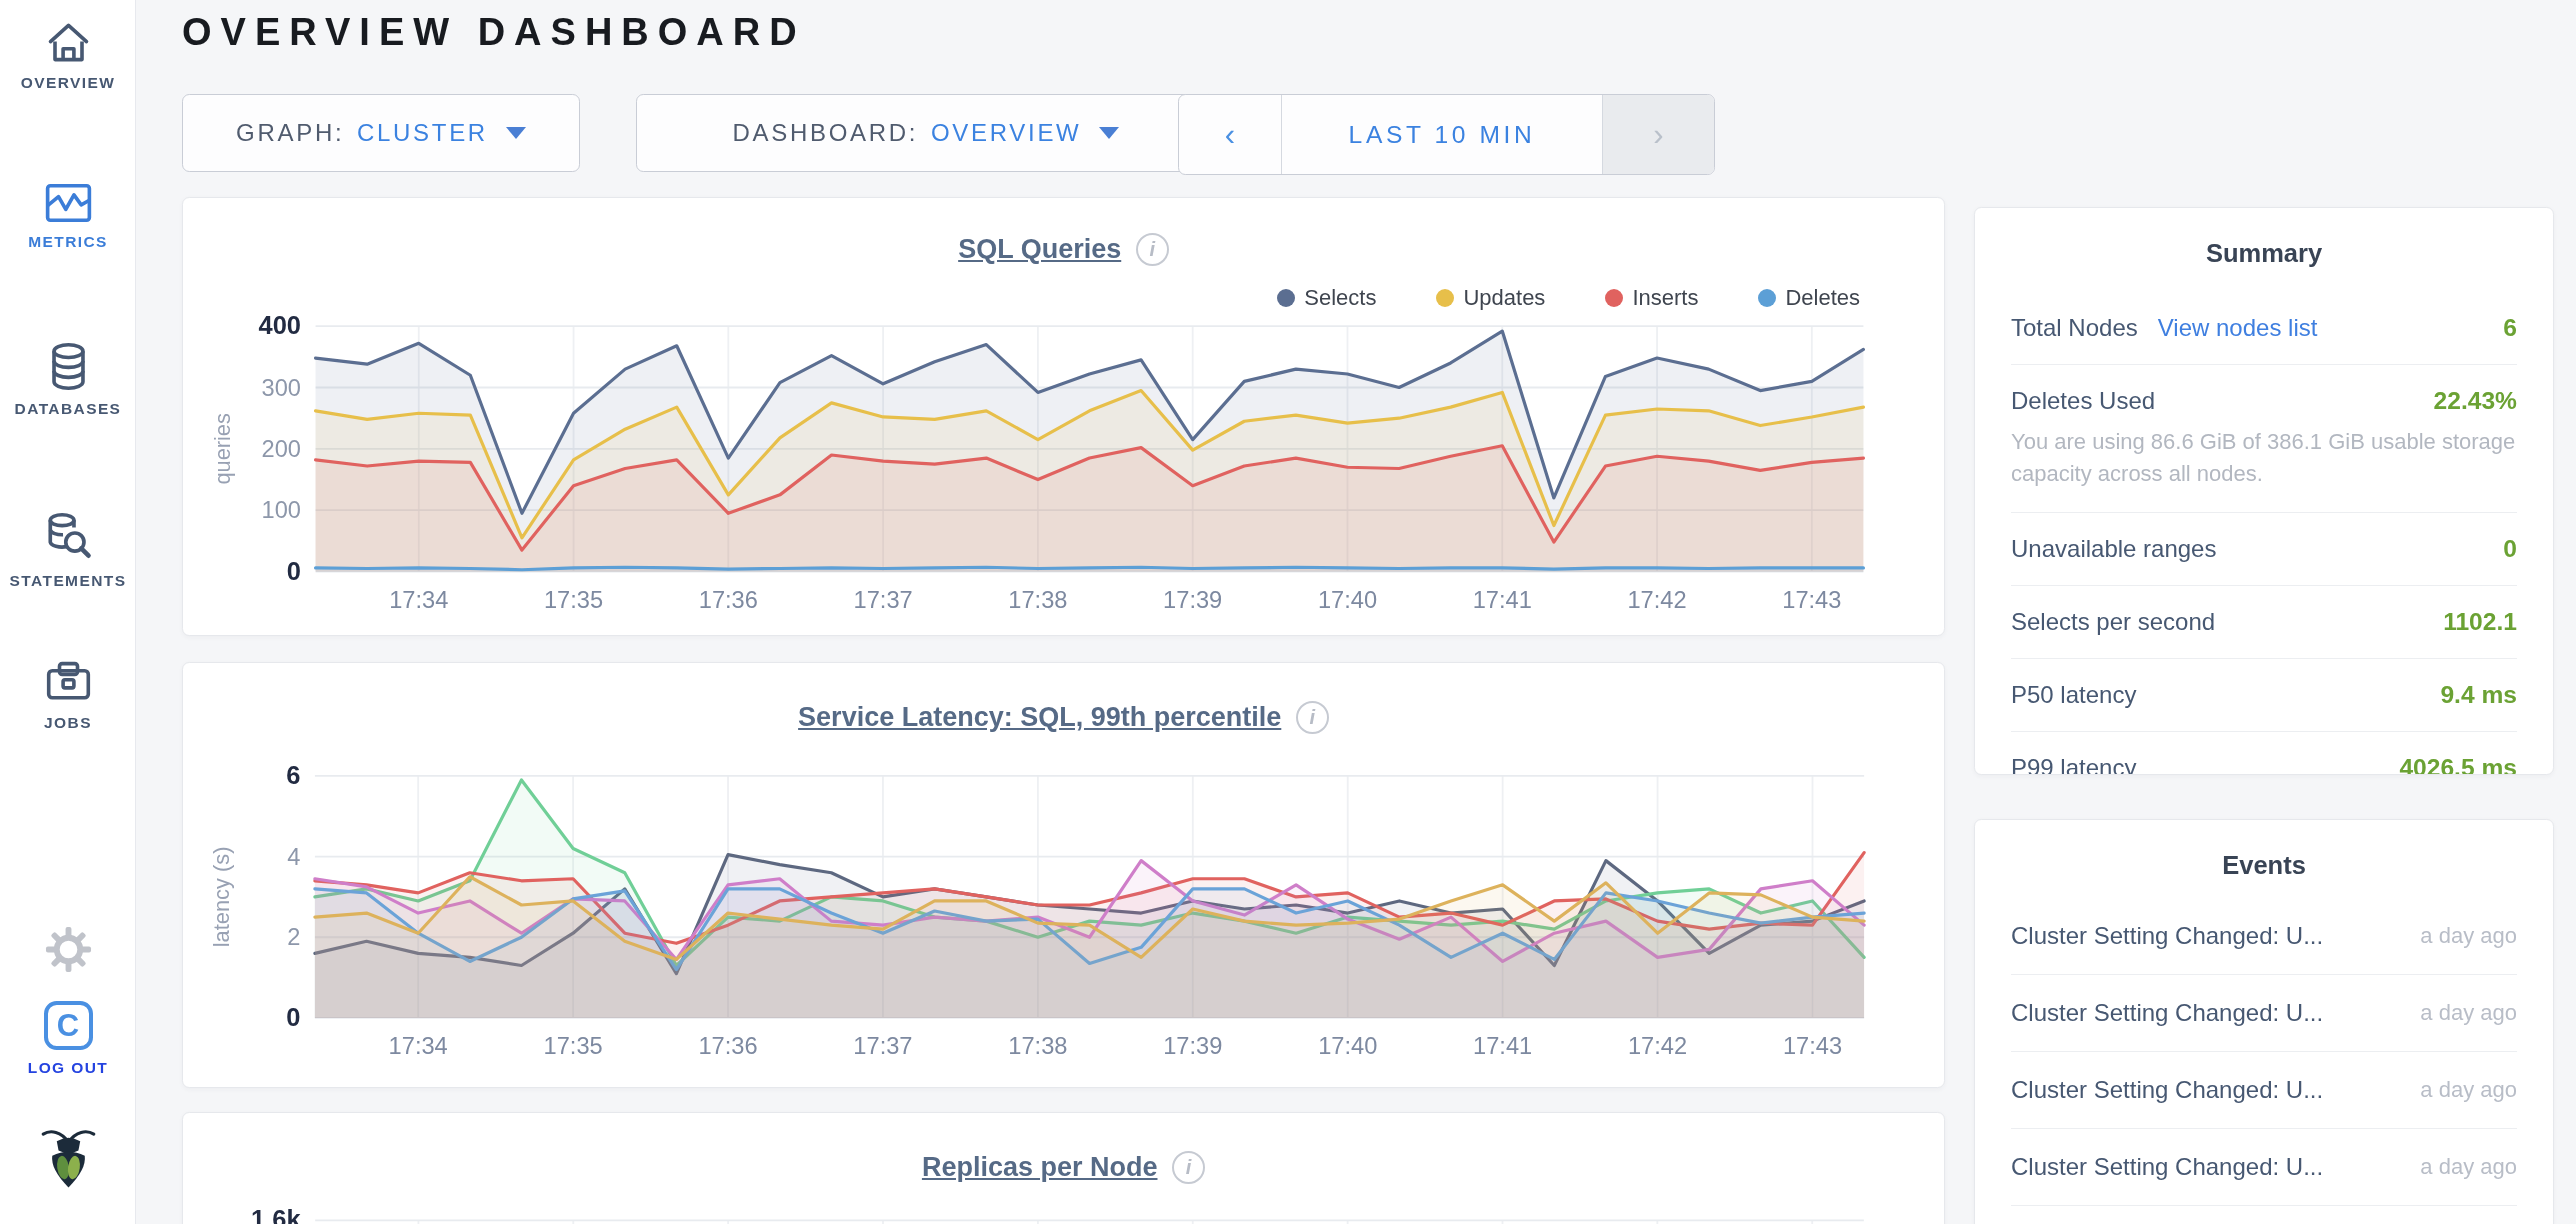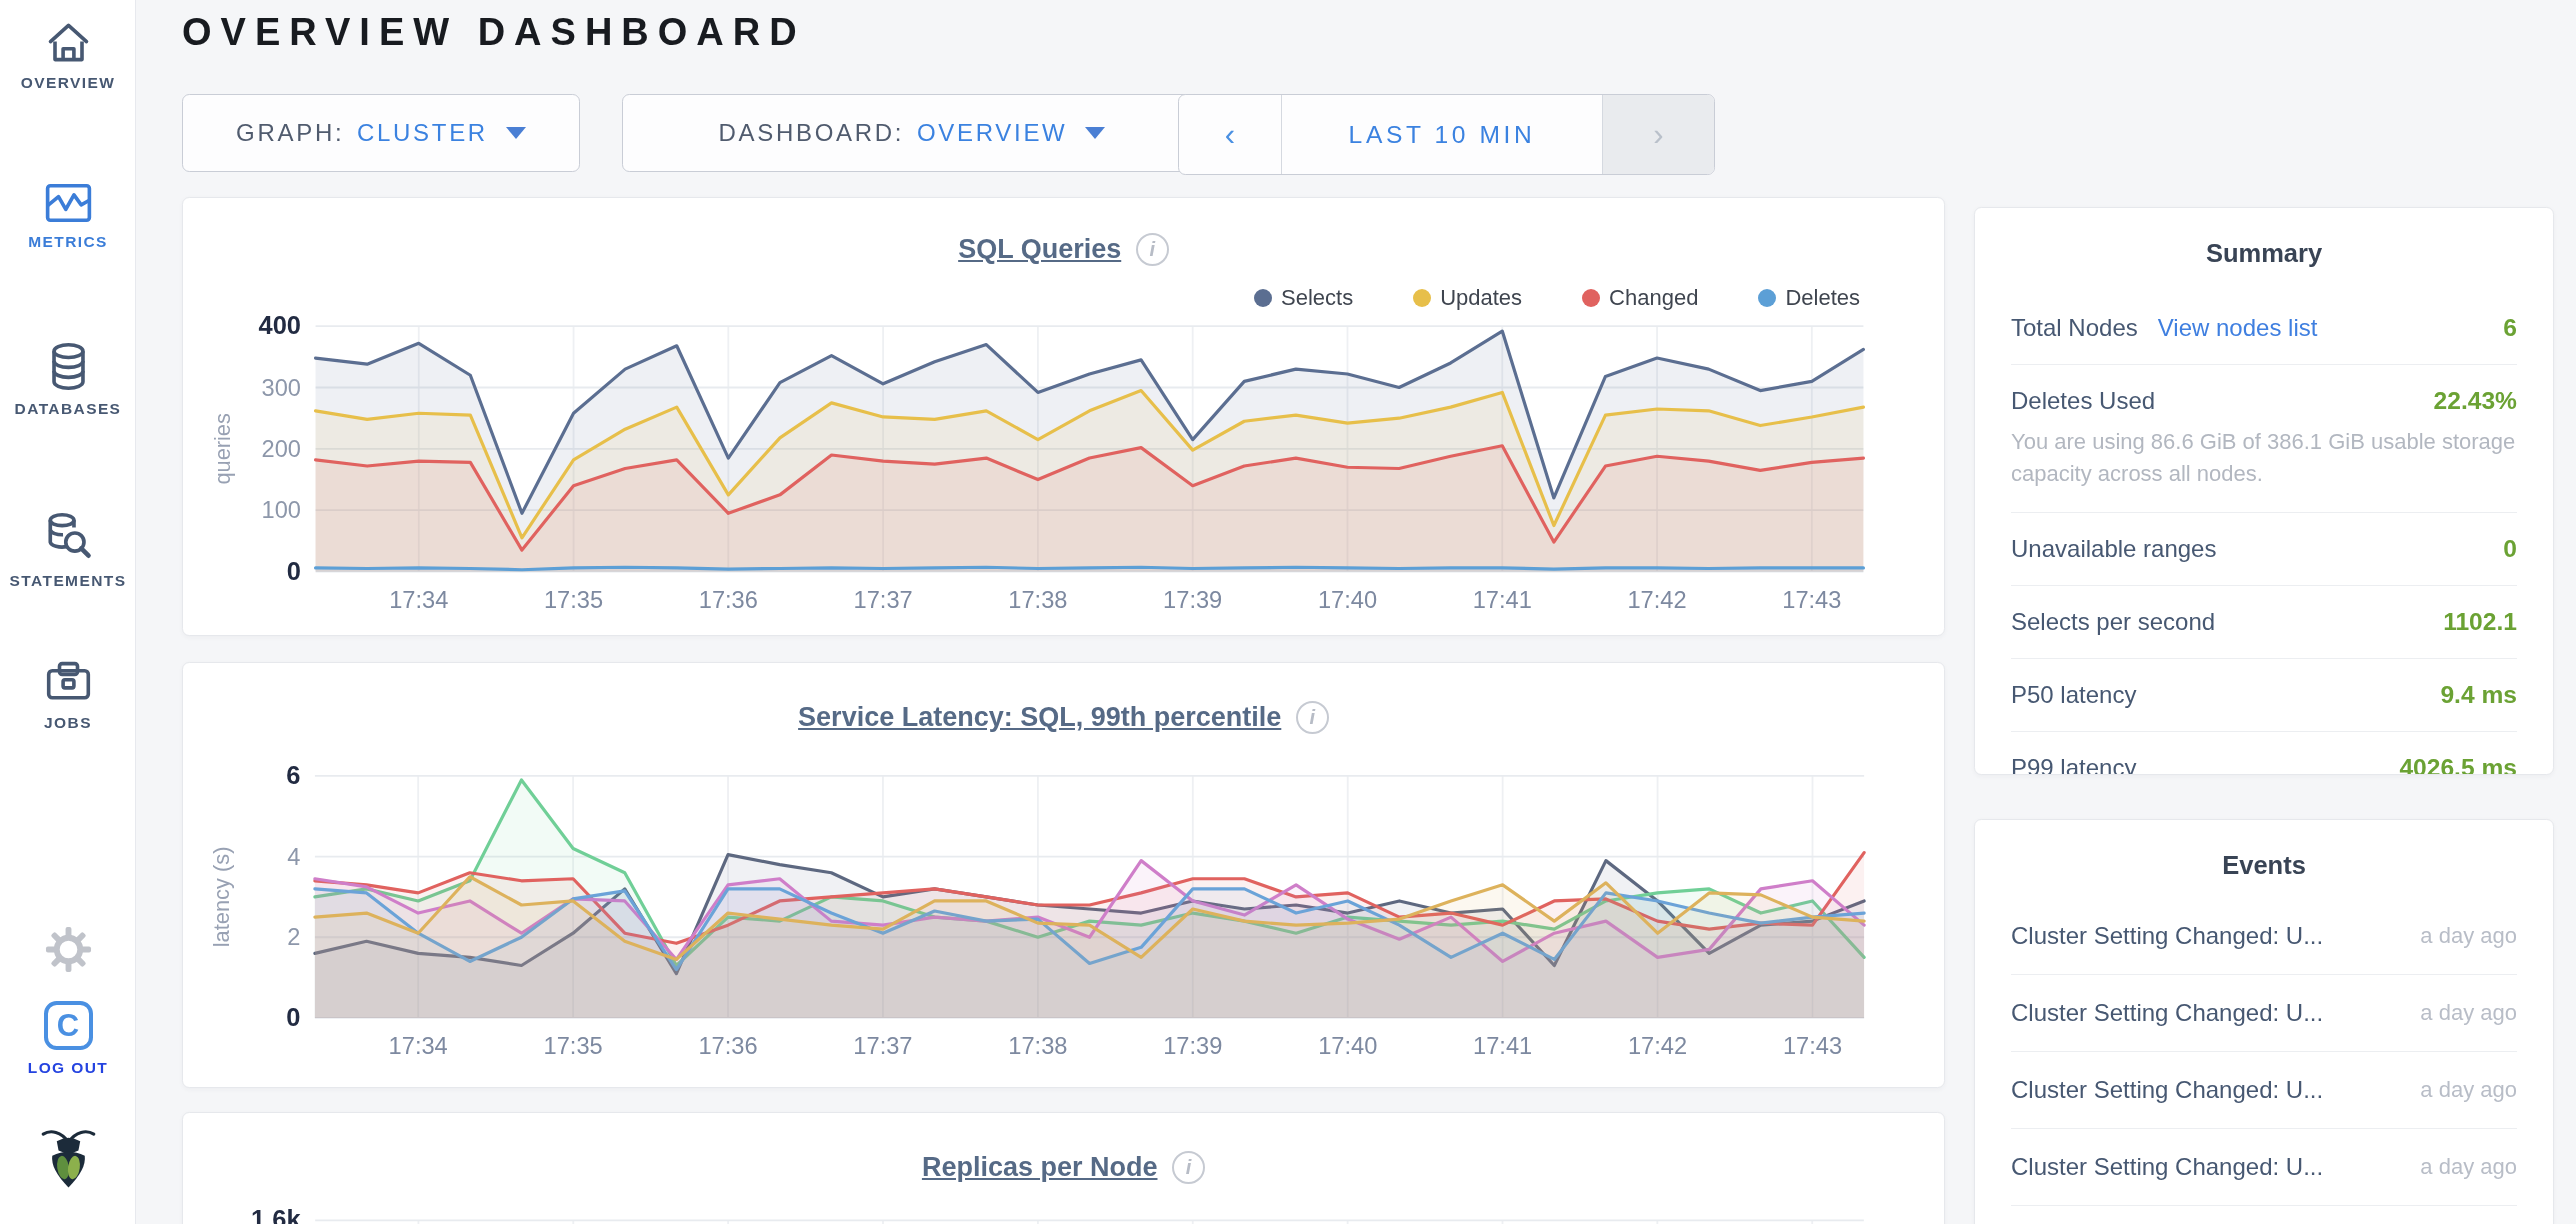--- a/index.html
+++ b/index.html
@@ -202,21 +202,21 @@
 </nav>
 
 <h1 class="page-title">OVERVIEW DASHBOARD</h1>
 
 <div class="control" style="left:182px;width:398px">
   <span class="ctl-label">GRAPH:</span>
   <span class="ctl-value">CLUSTER</span>
   <span class="caret"></span>
 </div>
 
-<div class="control" style="left:622px;width:580px">
+<div class="control" style="left:636px;width:580px">
   <span class="ctl-label">DASHBOARD:</span>
   <span class="ctl-value">OVERVIEW</span>
   <span class="caret"></span>
 </div>
 
 <div class="timesel">
   <div class="ts-btn ts-prev">
     <span>‹</span>
   </div>
   <div class="ts-btn ts-mid">LAST 10 MIN</div>
@@ -234,21 +234,21 @@
       <span class="legend-item">
         <span class="legend-dot" style="background: rgb(91, 110, 145);"></span>
         <span>Selects</span>
       </span>
       <span class="legend-item">
         <span class="legend-dot" style="background: rgb(231, 191, 74);"></span>
         <span>Updates</span>
       </span>
       <span class="legend-item">
         <span class="legend-dot" style="background: rgb(224, 98, 95);"></span>
-        <span>Changed</span>
+        <span>Inserts</span>
       </span>
       <span class="legend-item">
         <span class="legend-dot" style="background: rgb(92, 159, 214);"></span>
         <span>Deletes</span>
       </span>
     </div>
   <svg class="chart" width="1763" height="439" viewBox="0 0 1938 483">
       <line x1="258.5333333333333" x2="258.5333333333333" y1="141" y2="411" stroke="#eef0f3" stroke-width="2"></line>
       <line x1="428.8333333333333" x2="428.8333333333333" y1="141" y2="411" stroke="#eef0f3" stroke-width="2"></line>
       <line x1="599.1333333333333" x2="599.1333333333333" y1="141" y2="411" stroke="#eef0f3" stroke-width="2"></line>

